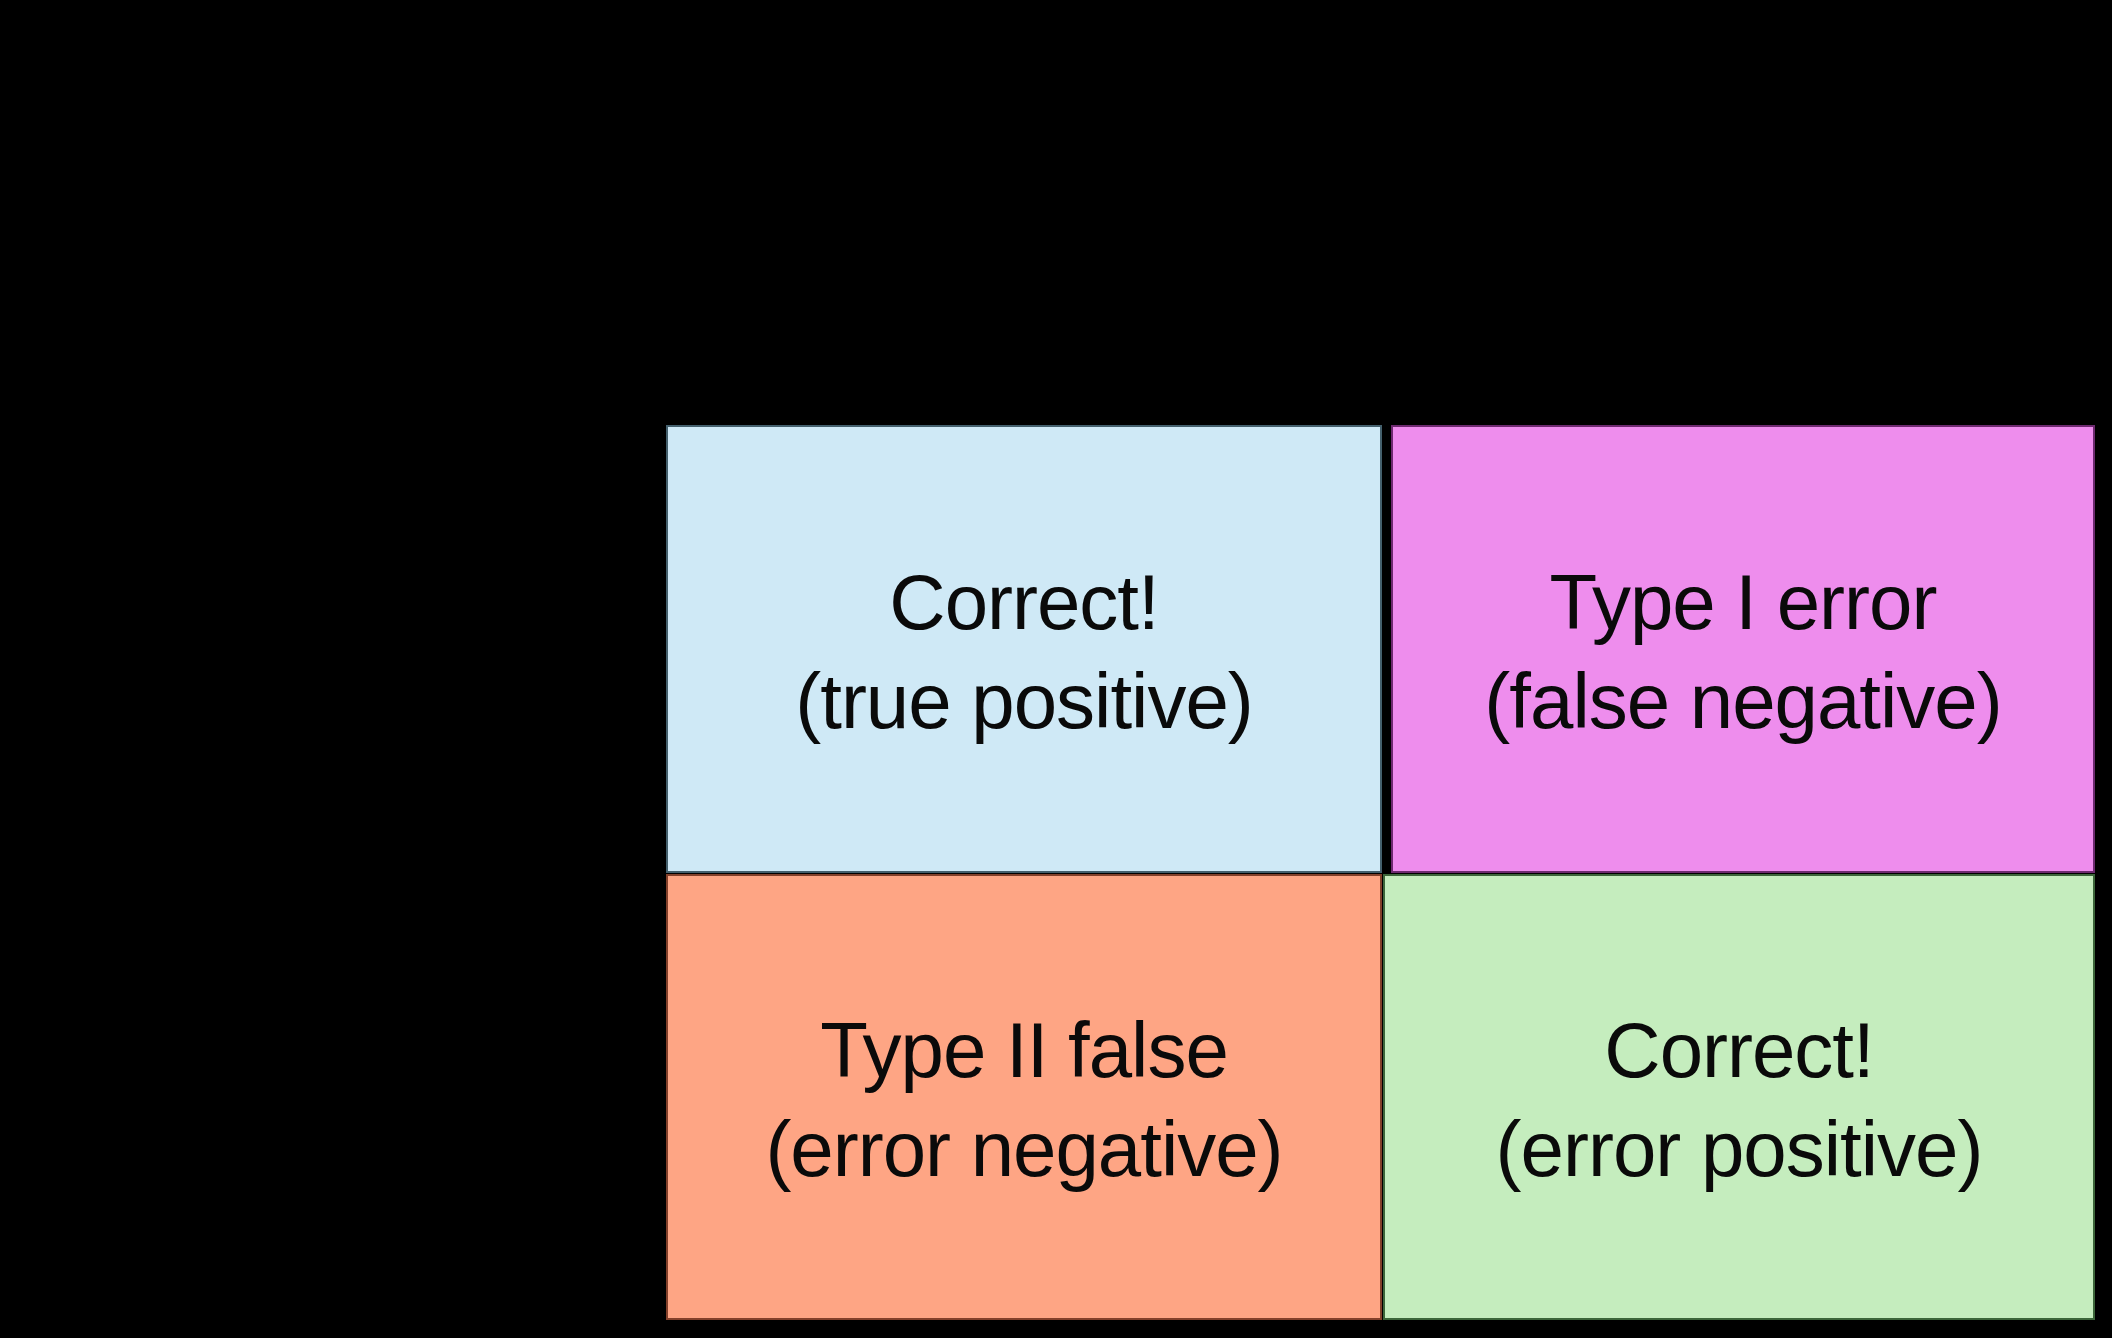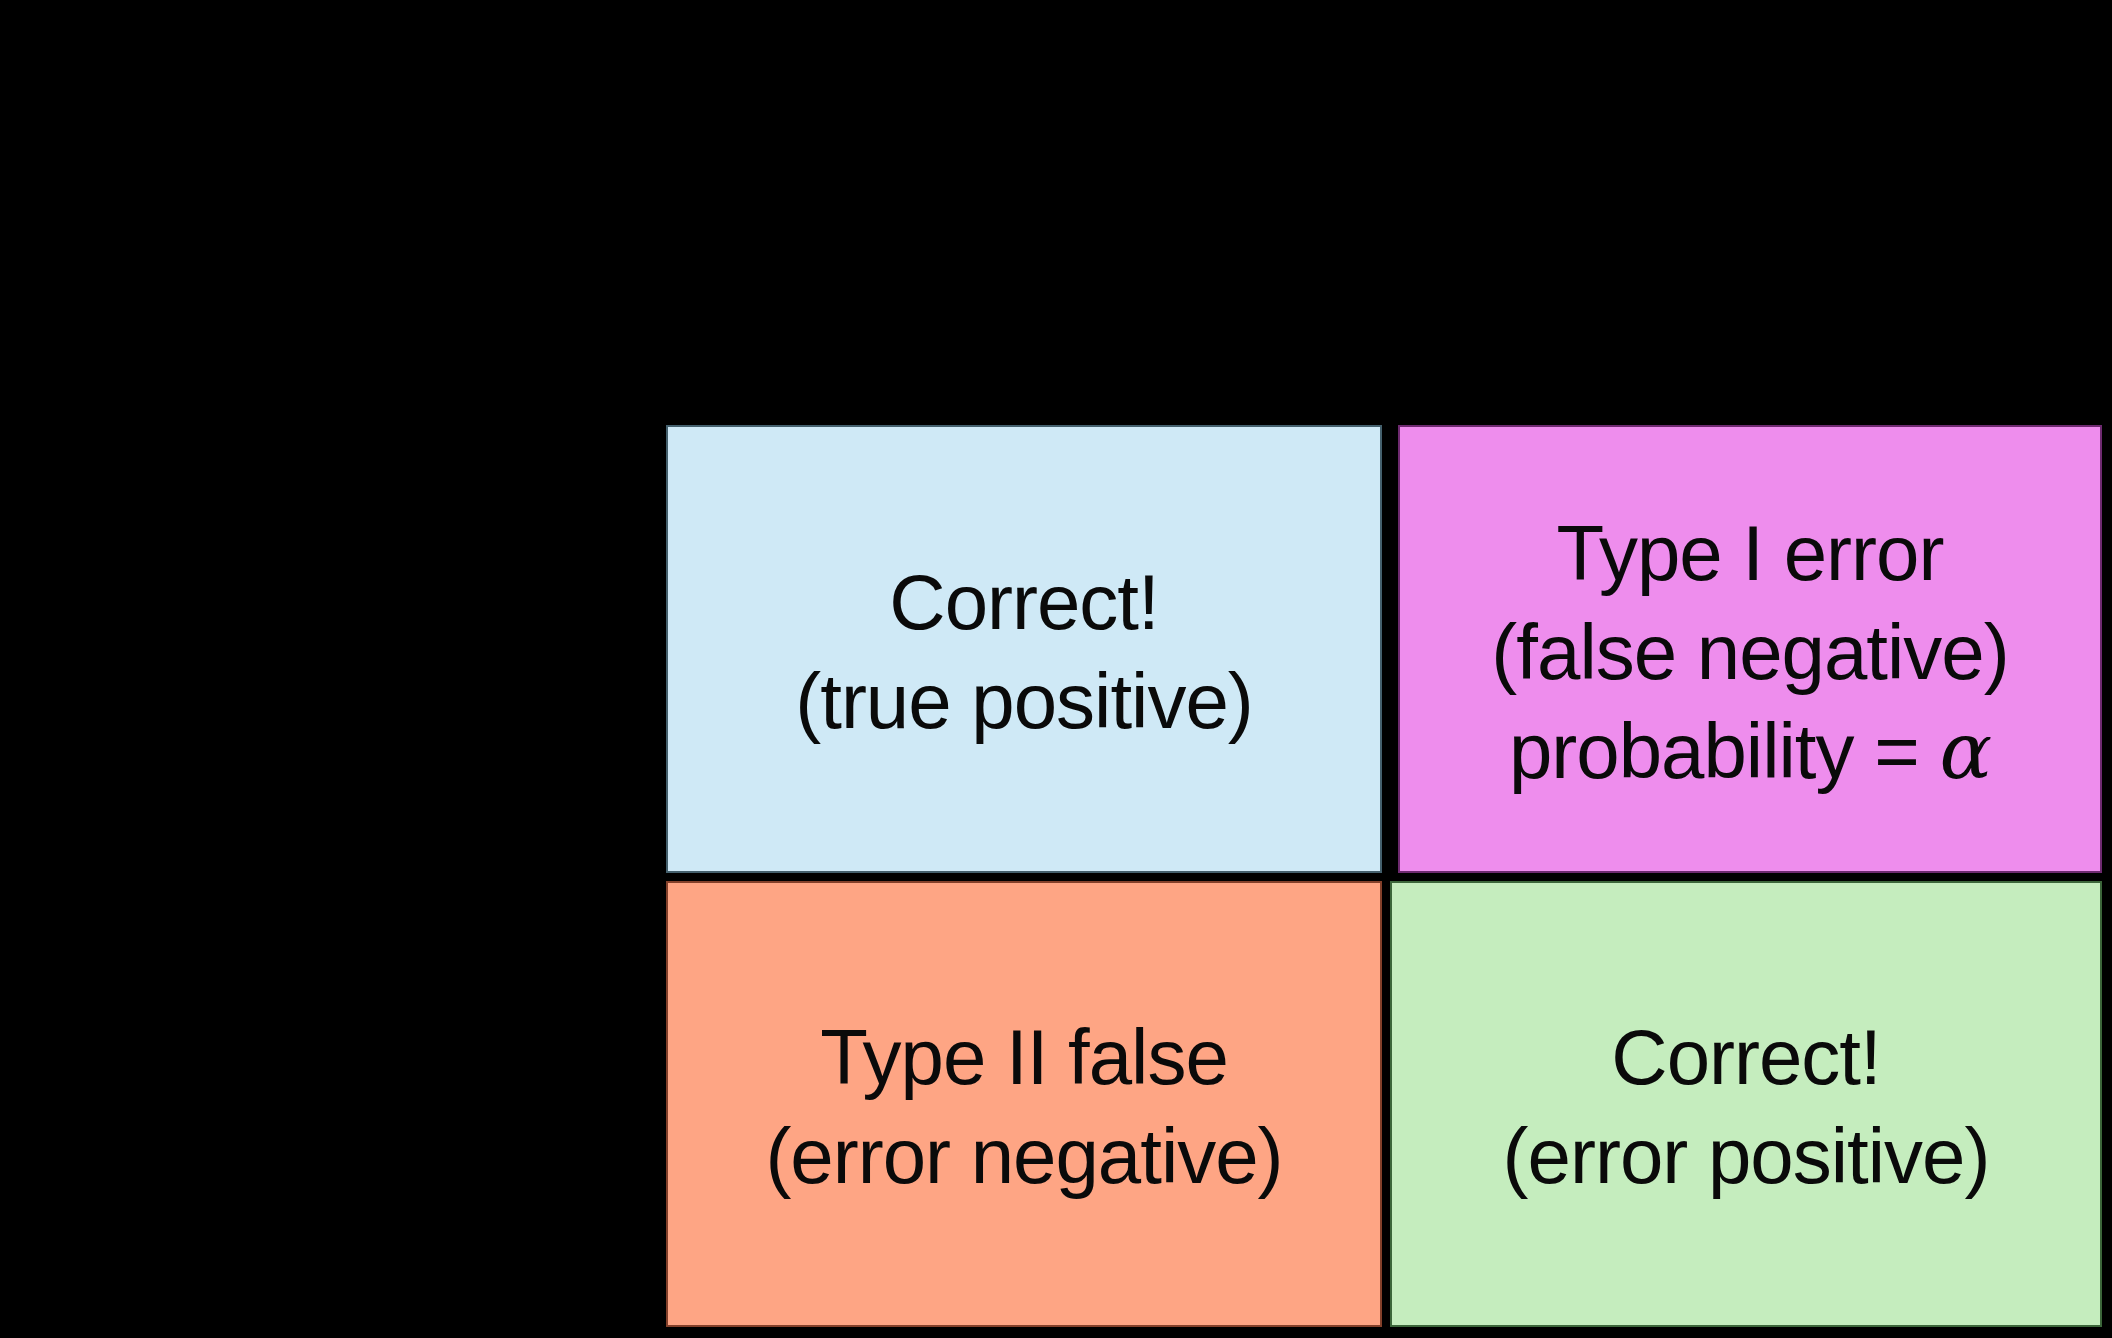--- a/index.html
+++ b/index.html
@@ -17,21 +17,21 @@
   }
   .grid {
     position: absolute;
     left: 666px;
     top: 425px;
     width: 1434px;
     height: 760px;
     display: grid;
     grid-template-columns: 716px 712px;
     grid-template-rows: 448px 446px;
-    gap: 8px;
+    gap: 1px;
   }
   .cell {
     box-sizing: border-box;
     border: 2px solid #000;
     display: flex;
     flex-direction: column;
     justify-content: center;
     align-items: center;
     text-align: center;
     padding-top: 6px;
@@ -57,21 +57,20 @@
 
 <div class="stage">
   <div class="grid" id="error-matrix">
       <div class="cell" style="background: rgb(207, 233, 246); border-color: rgb(68, 96, 109);">
         <div class="line">Correct!</div>
         <div class="line">(true positive)</div>
       </div>
       <div class="cell" style="background: rgb(238, 141, 237); border-color: rgb(110, 42, 112); margin-left: 8px;">
         <div class="line">Type I error</div>
         <div class="line">(false negative)</div>
-        <div class="line">probability = <span class="greek-italic">α</span></div>
       </div>
       <div class="cell" style="background: rgb(254, 165, 132); border-color: rgb(131, 64, 42);">
         <div class="line">Type II false</div>
         <div class="line">(error negative)</div>
       </div>
       <div class="cell" style="background: rgb(197, 237, 190); border-color: rgb(60, 102, 58);">
         <div class="line">Correct!</div>
         <div class="line">(error positive)</div>
       </div>
     </div>

